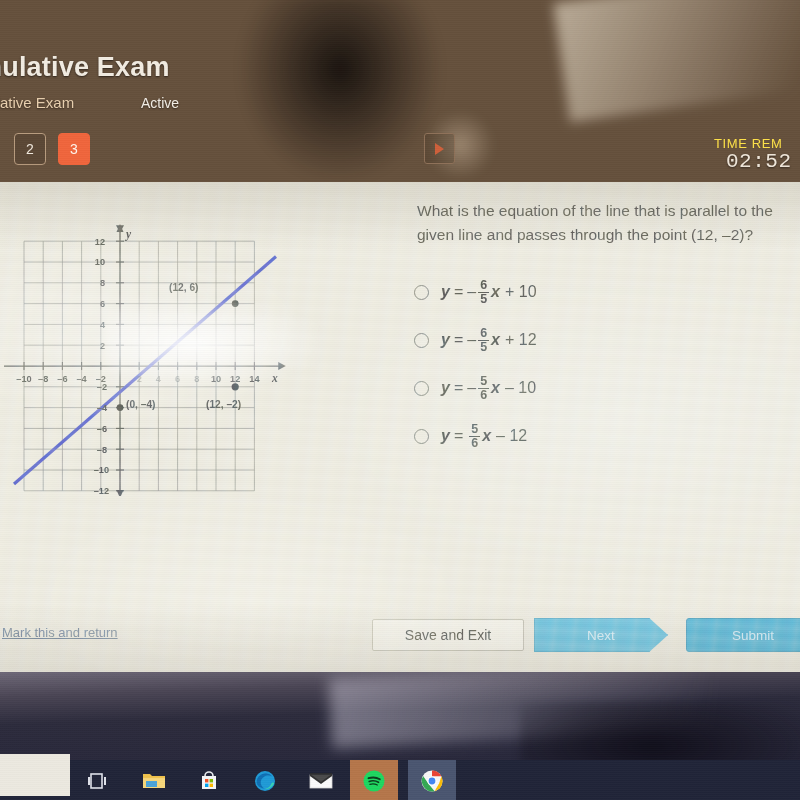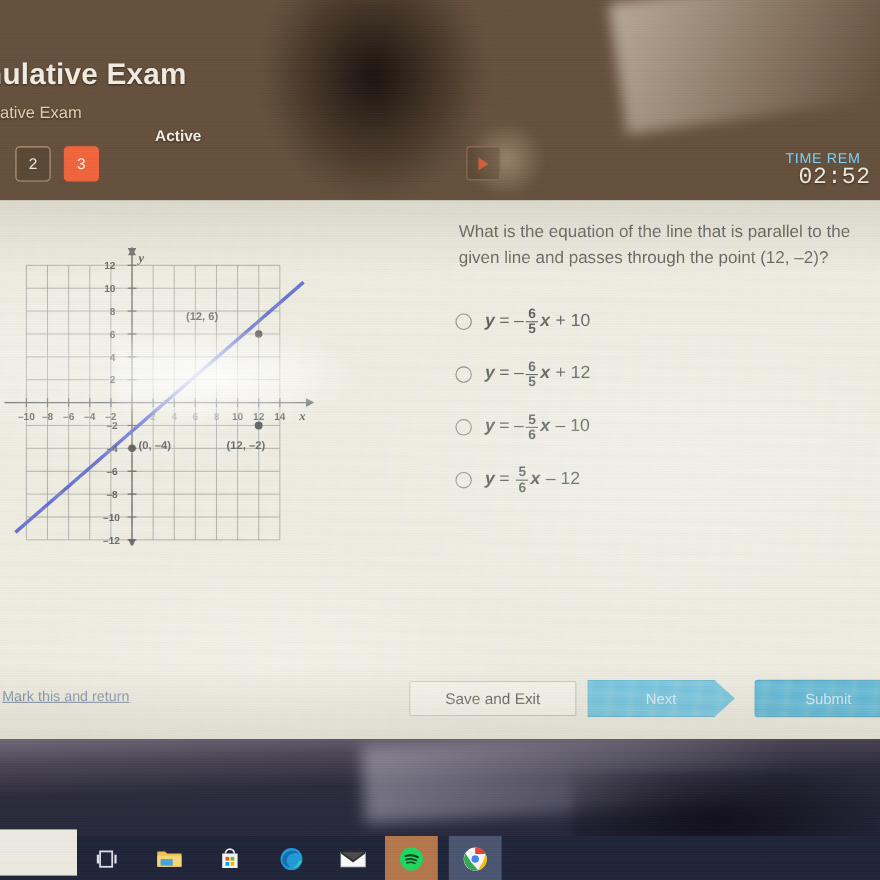--- a/index.html
+++ b/index.html
@@ -43,21 +43,21 @@
     position:absolute;left:-22px;top:52px;
     font-size:27px;font-weight:bold;color:#f2ece2;
     letter-spacing:.2px;text-shadow:0 1px 2px rgba(0,0,0,.55);
   }
   .crumb{
     position:absolute;left:-20px;top:94px;
     font-size:15px;color:#e8cfae;text-shadow:0 1px 2px rgba(0,0,0,.5);
   }
   .active-lbl{
     position:absolute;left:141px;top:95px;
-    font-size:14px;font-weight:bold;color:#f3eee6;text-shadow:0 1px 2px rgba(0,0,0,.5);margin-top:20px;
+    font-size:14px;font-weight:normal;color:#f3eee6;text-shadow:0 1px 2px rgba(0,0,0,.5);
   }
   .qbtn{
     position:absolute;top:133px;width:30px;height:30px;
     display:flex;align-items:center;justify-content:center;
     font-size:14px;border-radius:4px;
   }
   .qbtn.prev{left:14px;border:1px solid #b79b7e;color:#efe7dc;background:rgba(60,45,33,.25);}
   .qbtn.cur{left:58px;background:#f0653c;color:#fff5ee;border:1px solid #f0653c;}
   .playbox{
     position:absolute;left:424px;top:133px;width:29px;height:29px;
@@ -65,21 +65,21 @@
     display:flex;align-items:center;justify-content:center;
     background:rgba(70,52,38,.3);
   }
   .playbox .tri{
     width:0;height:0;border-left:9px solid #e0613a;
     border-top:6px solid transparent;border-bottom:6px solid transparent;
     opacity:.85;
   }
   .time-lbl{
     position:absolute;left:714px;top:136px;font-size:13px;
-    color:#7dd3fc;letter-spacing:.6px;white-space:nowrap;
+    color:#fde047;letter-spacing:.6px;white-space:nowrap;
   }
   .time-val{
     position:absolute;left:726px;top:150px;font-size:21px;
     color:#f0e7da;letter-spacing:.5px;white-space:nowrap;
     text-shadow:0 1px 2px rgba(0,0,0,.5);
     font-family:Liberation Mono, monospace;
   }
 
   
   .page{

